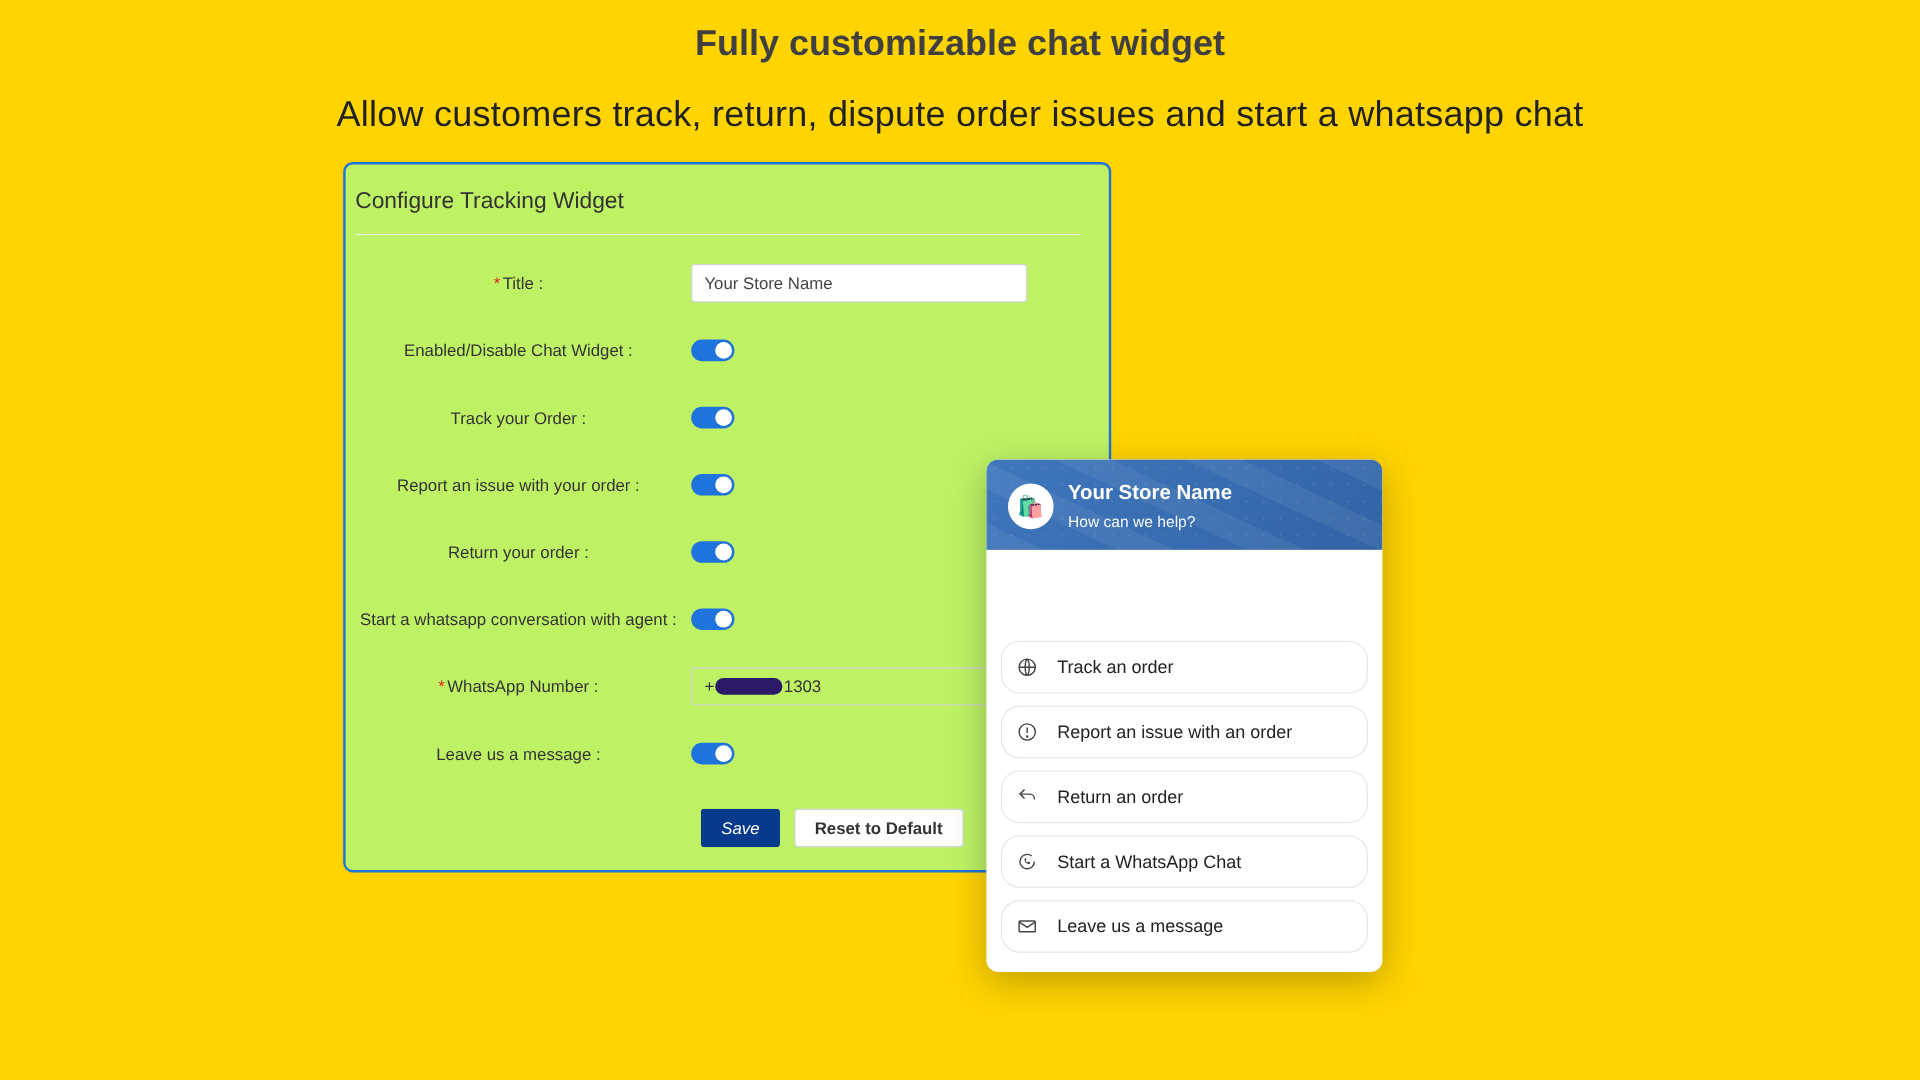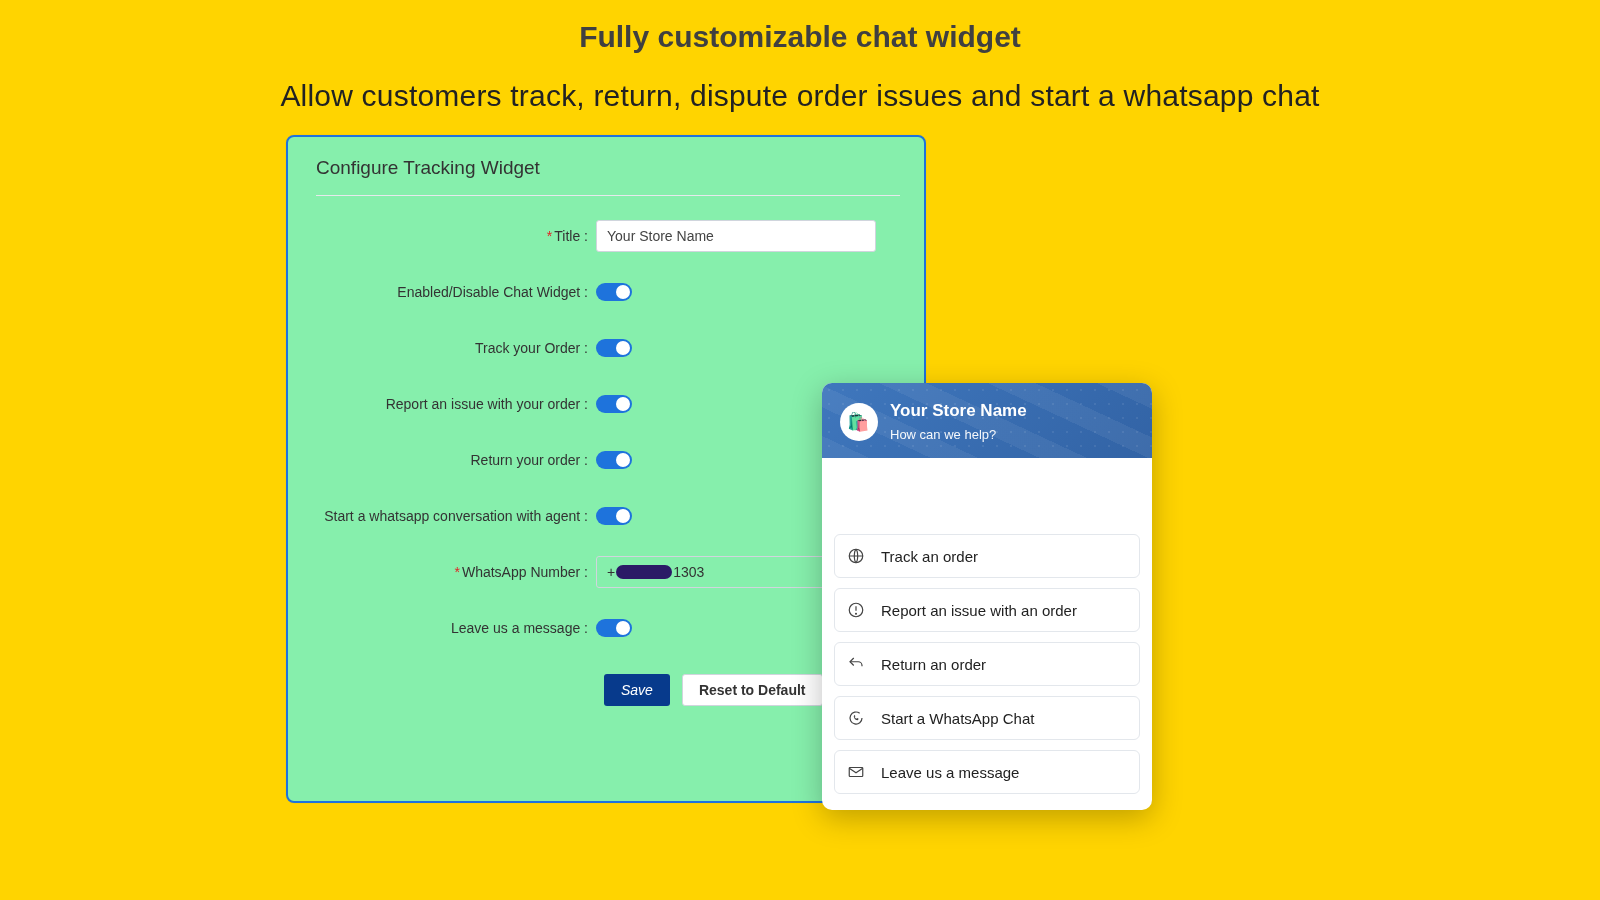--- a/index.html
+++ b/index.html
@@ -26,42 +26,42 @@
     margin-top: 25px;
     letter-spacing: 0.2px;
   }
 
   
   .settings-card {
     position: absolute;
     left: 286px;
     top: 135px;
     width: 640px;
-    height: 668px;
-    background: #86efac;
+    height: 592px;
+    background: #bef264;
     border: 2px solid #1e73dc;
     border-radius: 8px;
     box-shadow: 0 0 0 1px rgba(0,0,0,.02);
-    padding: 20px 24px 24px 28px;
+    padding: 20px 24px 24px 8px;
   }
   .settings-title {
     font-size: 19px;
     color: #333;
     padding-bottom: 16px;
     border-bottom: 1px solid #e6e9ec;
   }
   .form { padding-top: 12px; }
   .row {
     display: flex;
     align-items: center;
     min-height: 56px;
   }
   .label-col {
     width: 280px;
-    text-align: right;
+    text-align: center;
     font-size: 14px;
     color: #333;
     padding-right: 8px;
   }
   .star { color: #e02424; margin-right: 2px; }
   .ctrl-col { flex: 1; display: flex; align-items: center; }
   .text-input {
     width: 280px;
     height: 32px;
     border: 1px solid #d0d5dd;
@@ -153,21 +153,21 @@
     font-size: 18px;
     position: relative; z-index:1;
   }
   .chat-head-text { position:relative; z-index:1; }
   .chat-store { font-size: 17px; font-weight: 600; }
   .chat-sub { font-size: 13px; opacity: .95; margin-top: 6px; }
 
   .chat-body { padding: 76px 12px 16px 12px; display:flex; flex-direction:column; gap:10px; }
   .chat-item {
     border: 1px solid #e3e7ec;
-    border-radius: 6px;
+    border-radius: 16px;
     padding: 12px 12px;
     display: flex;
     align-items: center;
     gap: 16px;
     font-size: 15px;
     color: #222;
     cursor: pointer;
     background:#fff;
   }
   .chat-icon { width: 18px; height: 18px; color: #444; flex-shrink:0; display:flex; align-items:center; justify-content:center;}

